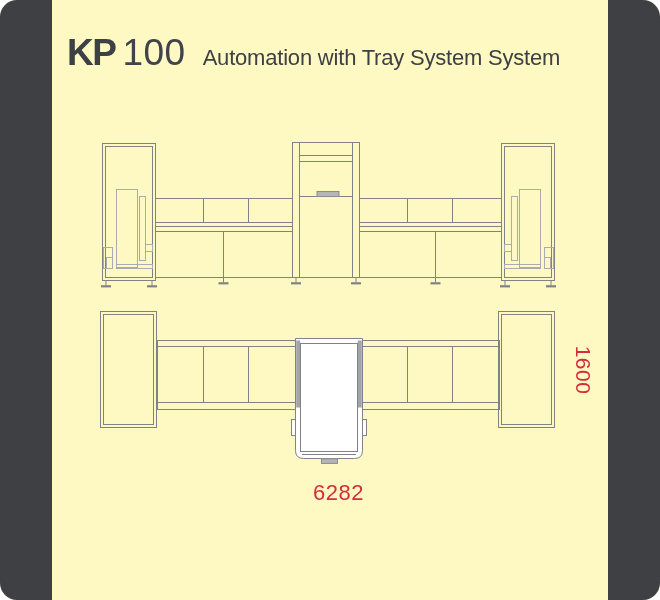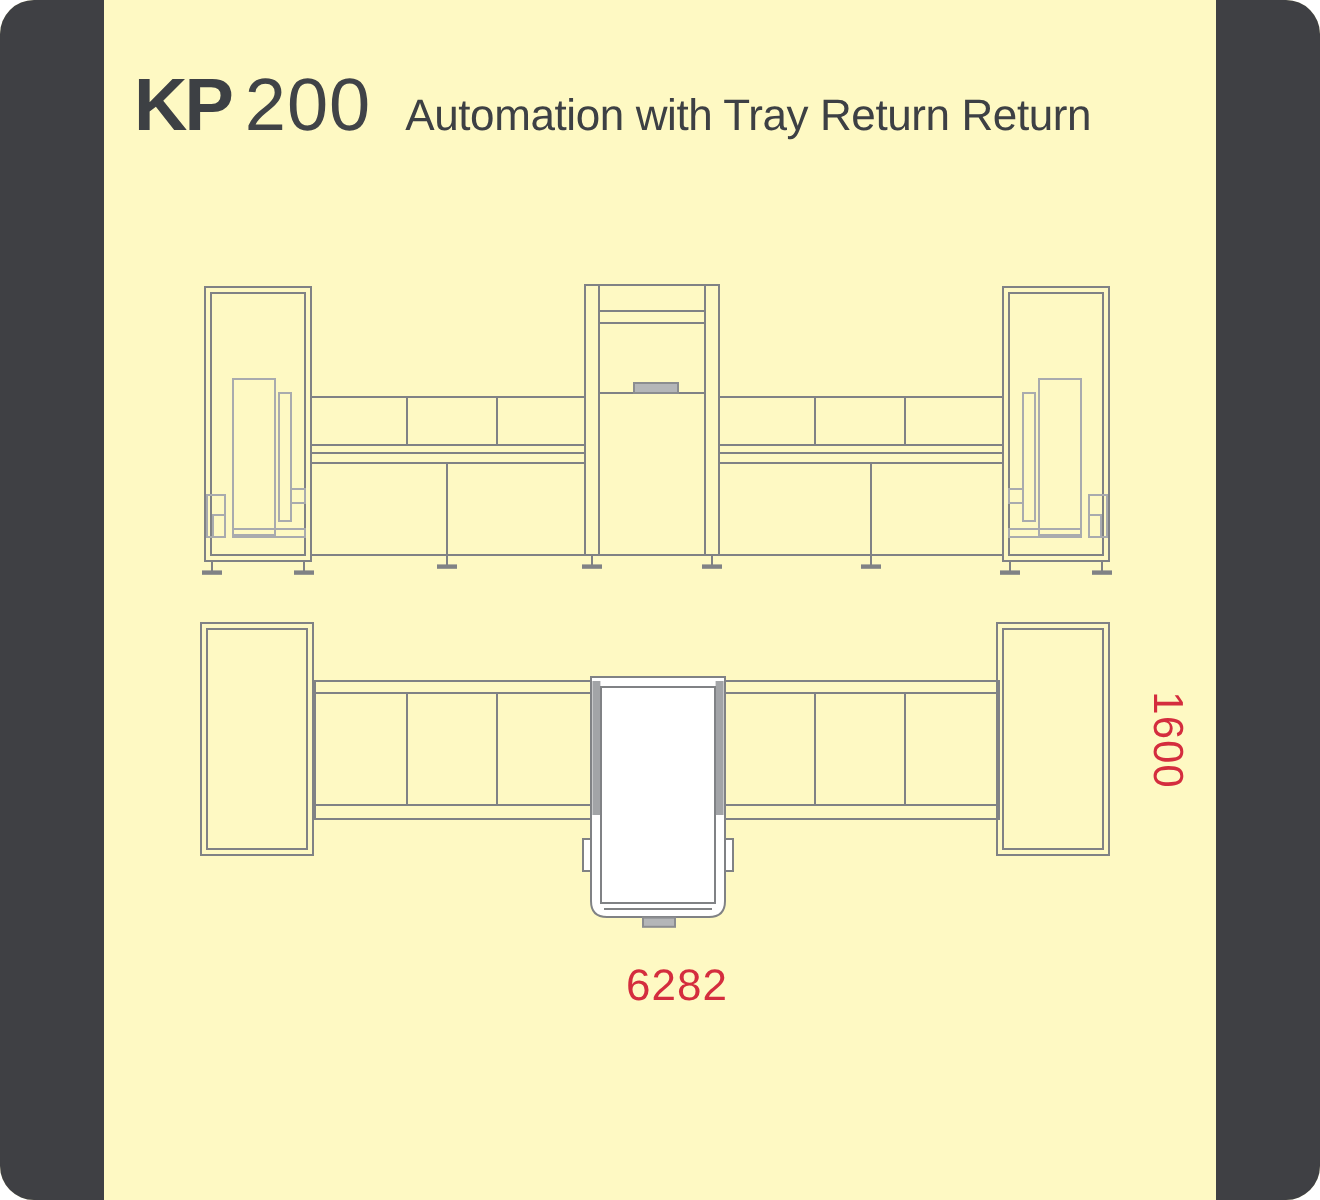--- a/index.html
+++ b/index.html
@@ -22,22 +22,22 @@
 </head>
 <body>
 
 <div class="page">
 
   <div class="band band-left"></div>
   <div class="band band-right"></div>
 
   <header class="title">
     <span class="kp">KP</span>
-    <span class="model">200</span>
-    <span class="subtitle">Automation with Tray Return Return</span>
+    <span class="model">100</span>
+    <span class="subtitle">Automation with Tray System System</span>
   </header>
 
   <svg width="660" height="600" viewBox="0 0 660 600" fill="none" stroke="#808285" stroke-width="1">
     <defs>
 
       <g id="towerElevG">
         <rect x="102.5" y="143.5" width="53" height="137"></rect>
         <rect x="105.5" y="146.5" width="47" height="131"></rect>
         <g stroke="#A9ABAE">
           <rect x="116.5" y="189.5" width="21" height="78"></rect>

